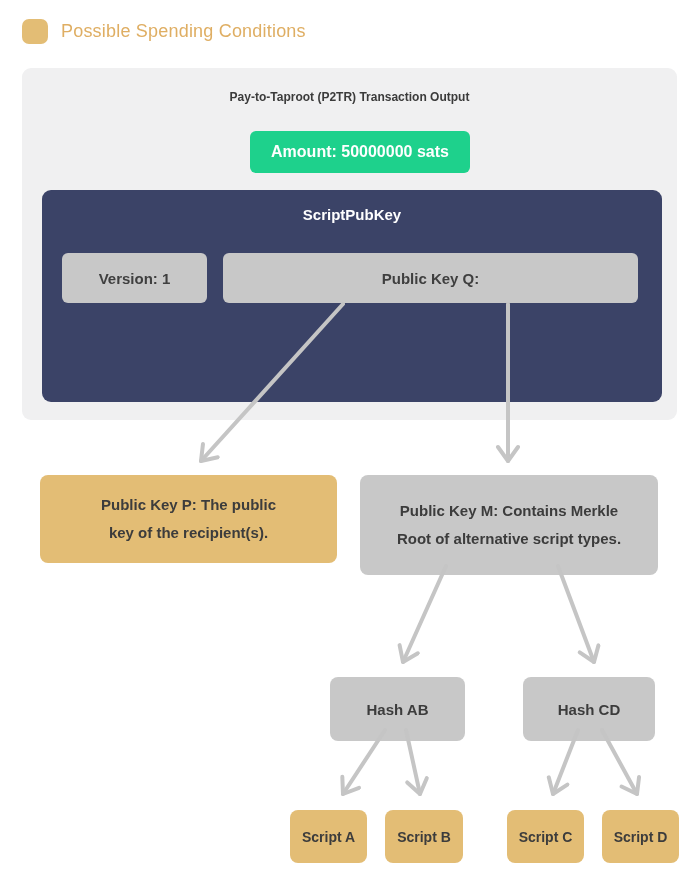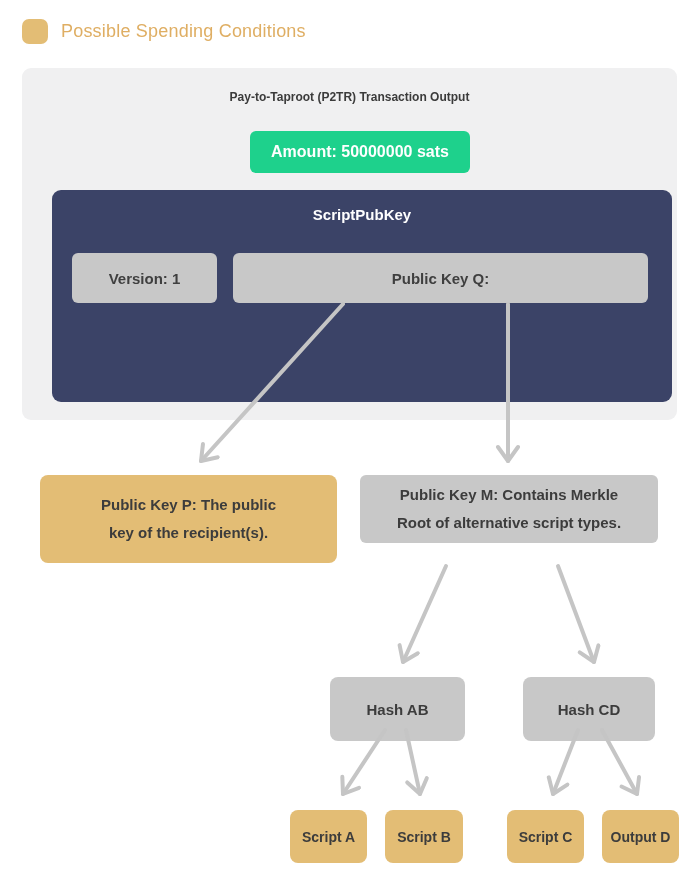--- a/index.html
+++ b/index.html
@@ -15,34 +15,34 @@
   .legend{position:absolute;left:22px;top:19px;display:flex;align-items:center;gap:13px;}
   .legend-swatch{width:26px;height:25px;border-radius:7px;background:var(--gold);}
   .legend-label{font-size:18px;font-weight:400;color:var(--gold-text);letter-spacing:.2px;}
 
   
   .panel{position:absolute;left:22px;top:68px;width:655px;height:352px;background:var(--panel);border-radius:9px;}
   .panel-title{position:absolute;left:0;right:0;top:22px;text-align:center;font-size:12px;font-weight:700;color:var(--ink);}
   .amount-badge{position:absolute;left:228px;top:63px;width:220px;height:42px;background:var(--green);
     border-radius:6px;display:flex;align-items:center;justify-content:center;
     color:#ffffff;font-size:16px;font-weight:700;}
-  .spk{position:absolute;left:30px;top:122px;width:620px;height:212px;background:var(--navy);border-radius:9px;}
+  .spk{position:absolute;left:20px;top:122px;width:620px;height:212px;background:var(--navy);border-radius:9px;}
   .spk-title{position:absolute;left:0;right:0;top:16px;text-align:center;color:#ffffff;font-size:15px;font-weight:700;}
   .field{position:absolute;top:63px;height:50px;background:var(--graybox);border-radius:6px;
     display:flex;align-items:center;justify-content:center;font-size:15px;font-weight:600;color:#3f3f3f;}
   .field-version{left:20px;width:145px;}
   .field-q{left:181px;width:415px;}
 
   
   .node{position:absolute;border-radius:8px;display:flex;flex-direction:column;align-items:center;
     justify-content:center;font-size:15px;font-weight:700;color:#3c3c3c;text-align:center;line-height:28px;}
   .node.tan{background:var(--gold);}
   .node.gray{background:var(--graybox);}
   .node-p{left:40px;top:475px;width:297px;height:88px;}
-  .node-m{left:360px;top:475px;width:298px;height:68px;border-radius:6px;}
+  .node-m{left:360px;top:475px;width:298px;height:100px;}
 
   
   .hash{position:absolute;top:677px;height:64px;background:var(--graybox);border-radius:8px;
     display:flex;align-items:center;justify-content:center;font-size:15px;font-weight:600;color:#3c3c3c;}
   .hash-ab{left:330px;width:135px;}
   .hash-cd{left:523px;width:132px;}
 
   
   .script{position:absolute;top:810px;height:53px;background:var(--gold);border-radius:8px;
     display:flex;align-items:center;justify-content:center;font-size:14px;font-weight:700;color:#3c3c3c;}
@@ -83,21 +83,21 @@
     <span>Public Key M: Contains Merkle</span>
     <span>Root of alternative script types.</span>
   </div>
 
   <div class="hash hash-ab">Hash AB</div>
   <div class="hash hash-cd">Hash CD</div>
 
   <div class="script script-a">Script A</div>
   <div class="script script-b">Script B</div>
   <div class="script script-c">Script C</div>
-  <div class="script script-d">Output D</div>
+  <div class="script script-d">Script D</div>
 
   <svg class="arrow-layer" viewBox="0 0 700 894" xmlns="http://www.w3.org/2000/svg">
     <defs>
       <marker id="vhead" markerWidth="40" markerHeight="40" refX="17" refY="12" orient="auto" markerUnits="userSpaceOnUse">
         <path d="M3,2 L17,12 L3,22" fill="none" stroke="#c5c5c5" stroke-width="4" stroke-linecap="round" stroke-linejoin="round"></path>
       </marker>
     </defs>
     <g stroke="#c5c5c5" stroke-width="4" fill="none" stroke-linecap="round">
       <path d="M343,304 L201,461" marker-end="url(#vhead)"></path>
       <path d="M508,304 L508,461" marker-end="url(#vhead)"></path>

